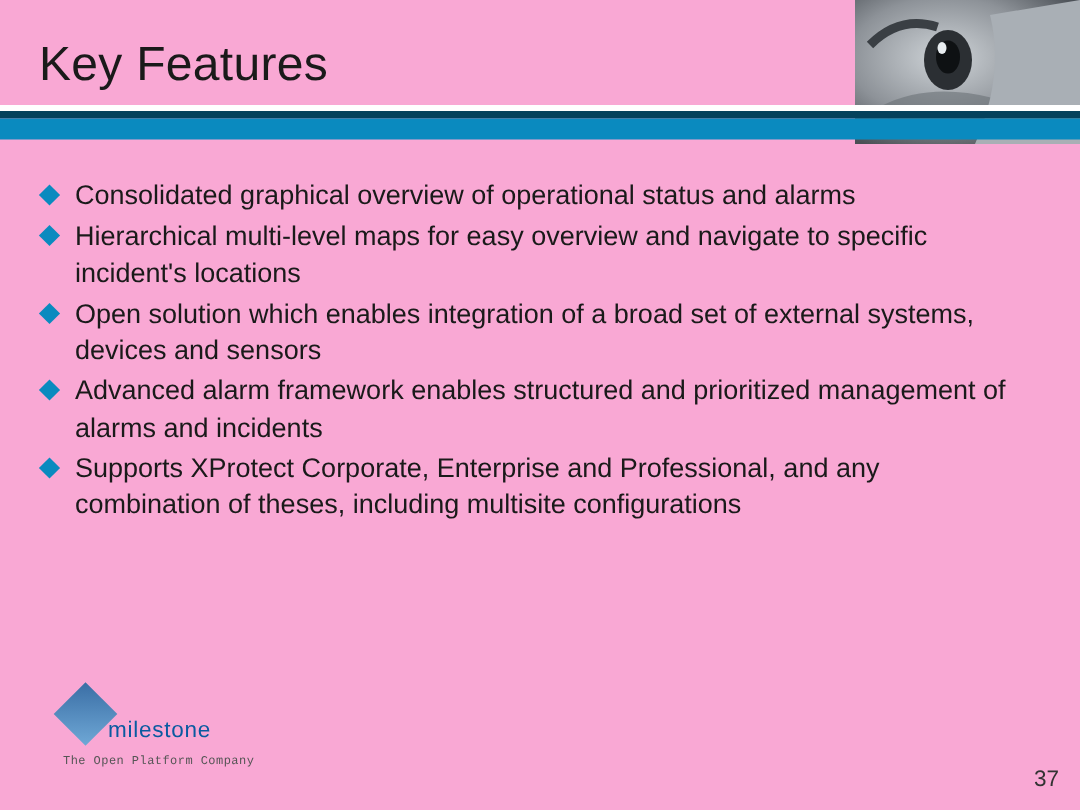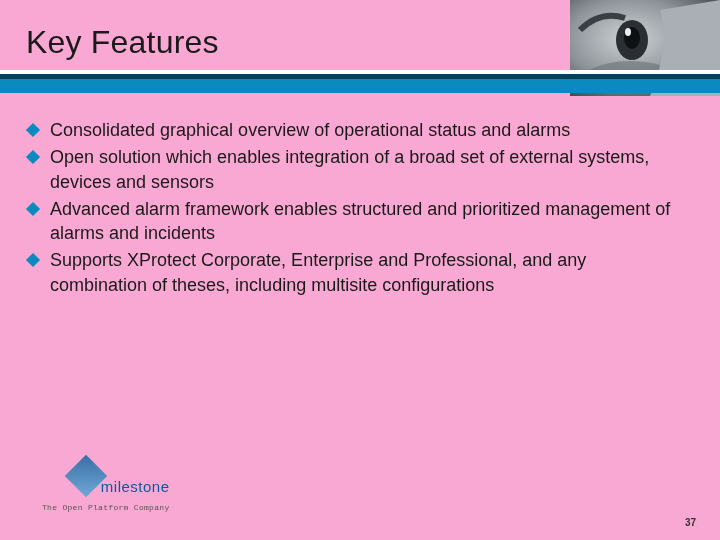--- a/index.html
+++ b/index.html
@@ -90,21 +90,21 @@
   .bullet-text {
     font-size: 18px;
     color: #1a1a1a;
   }
   .footer-logo {
     position: absolute;
     left: 42px;
     bottom: 28px;
     display: flex;
     flex-direction: column;
-    align-items: flex-end;
+    align-items: flex-start;
   }
   .logo-mark {
     display: flex;
     align-items: flex-end;
     gap: 6px;
   }
   .logo-diamond {
     width: 30px;
     height: 30px;
     background: linear-gradient(135deg, #3a6ea5 0%, #6fa8d6 100%);
@@ -121,25 +121,24 @@
   }
   .tagline {
     font-size: 8px;
     color: #555;
     margin-top: 6px;
     letter-spacing: 0.3px;
     font-family: Liberation Mono, monospace;
   }
   .page-num {
     position: absolute;
-    right: 24px;
+    right: 14px;
     bottom: 12px;
-    font-size: 10px;
+    font-size: 15px;
     color: #333;
-    font-weight: bold;
   }
 </style>
 </head>
 <body>
 
 <div class="slide">
 
   <div class="header-band">
     <div class="title">Key Features</div>
     <div class="band-white"></div>
@@ -168,20 +167,24 @@
     </div>
   </div>
 
   <div class="content">
     <div class="bullet-row">
       <div class="diamond"></div>
       <div class="bullet-text">Consolidated graphical overview of operational status and alarms</div>
     </div>
     <div class="bullet-row">
       <div class="diamond"></div>
+      <div class="bullet-text">Hierarchical multi-level maps for easy overview and navigate to specific incident's locations</div>
+    </div>
+    <div class="bullet-row">
+      <div class="diamond"></div>
       <div class="bullet-text">Open solution which enables integration of a broad set of external systems, devices and sensors</div>
     </div>
     <div class="bullet-row">
       <div class="diamond"></div>
       <div class="bullet-text">Advanced alarm framework enables structured and prioritized management of alarms and incidents</div>
     </div>
     <div class="bullet-row">
       <div class="diamond"></div>
       <div class="bullet-text">Supports XProtect Corporate, Enterprise and Professional, and any combination of theses, including multisite configurations</div>
     </div>

